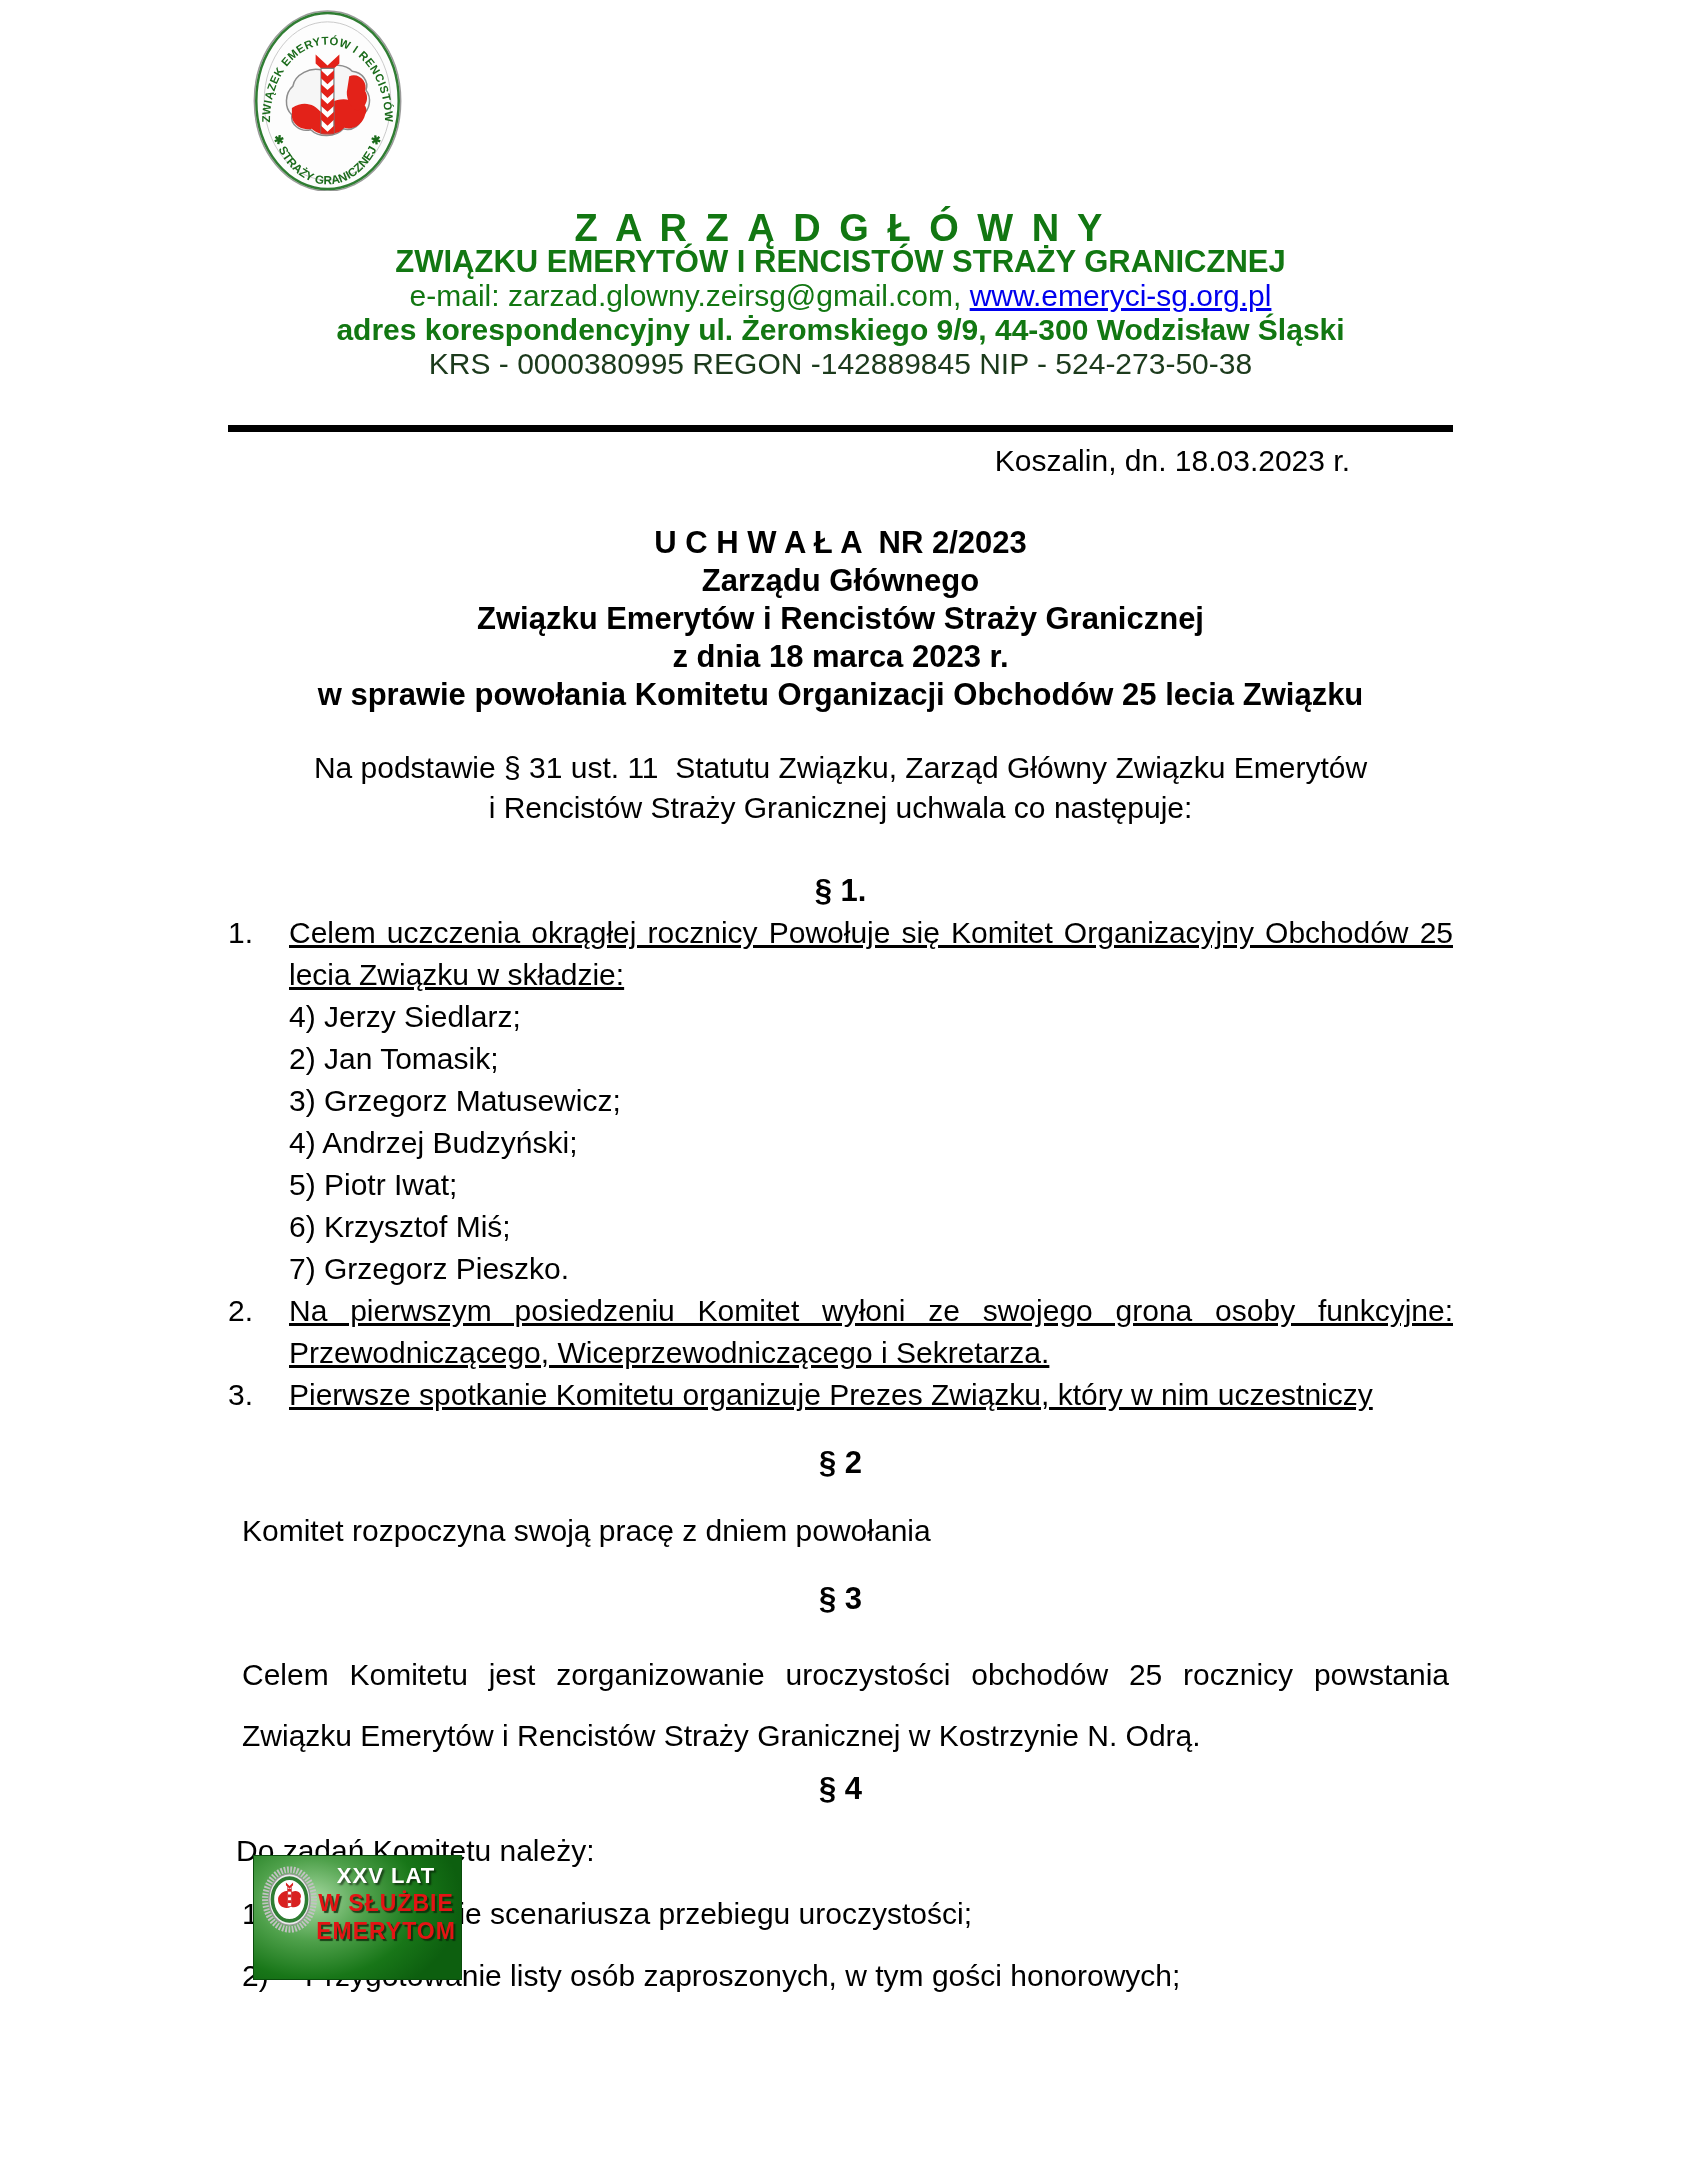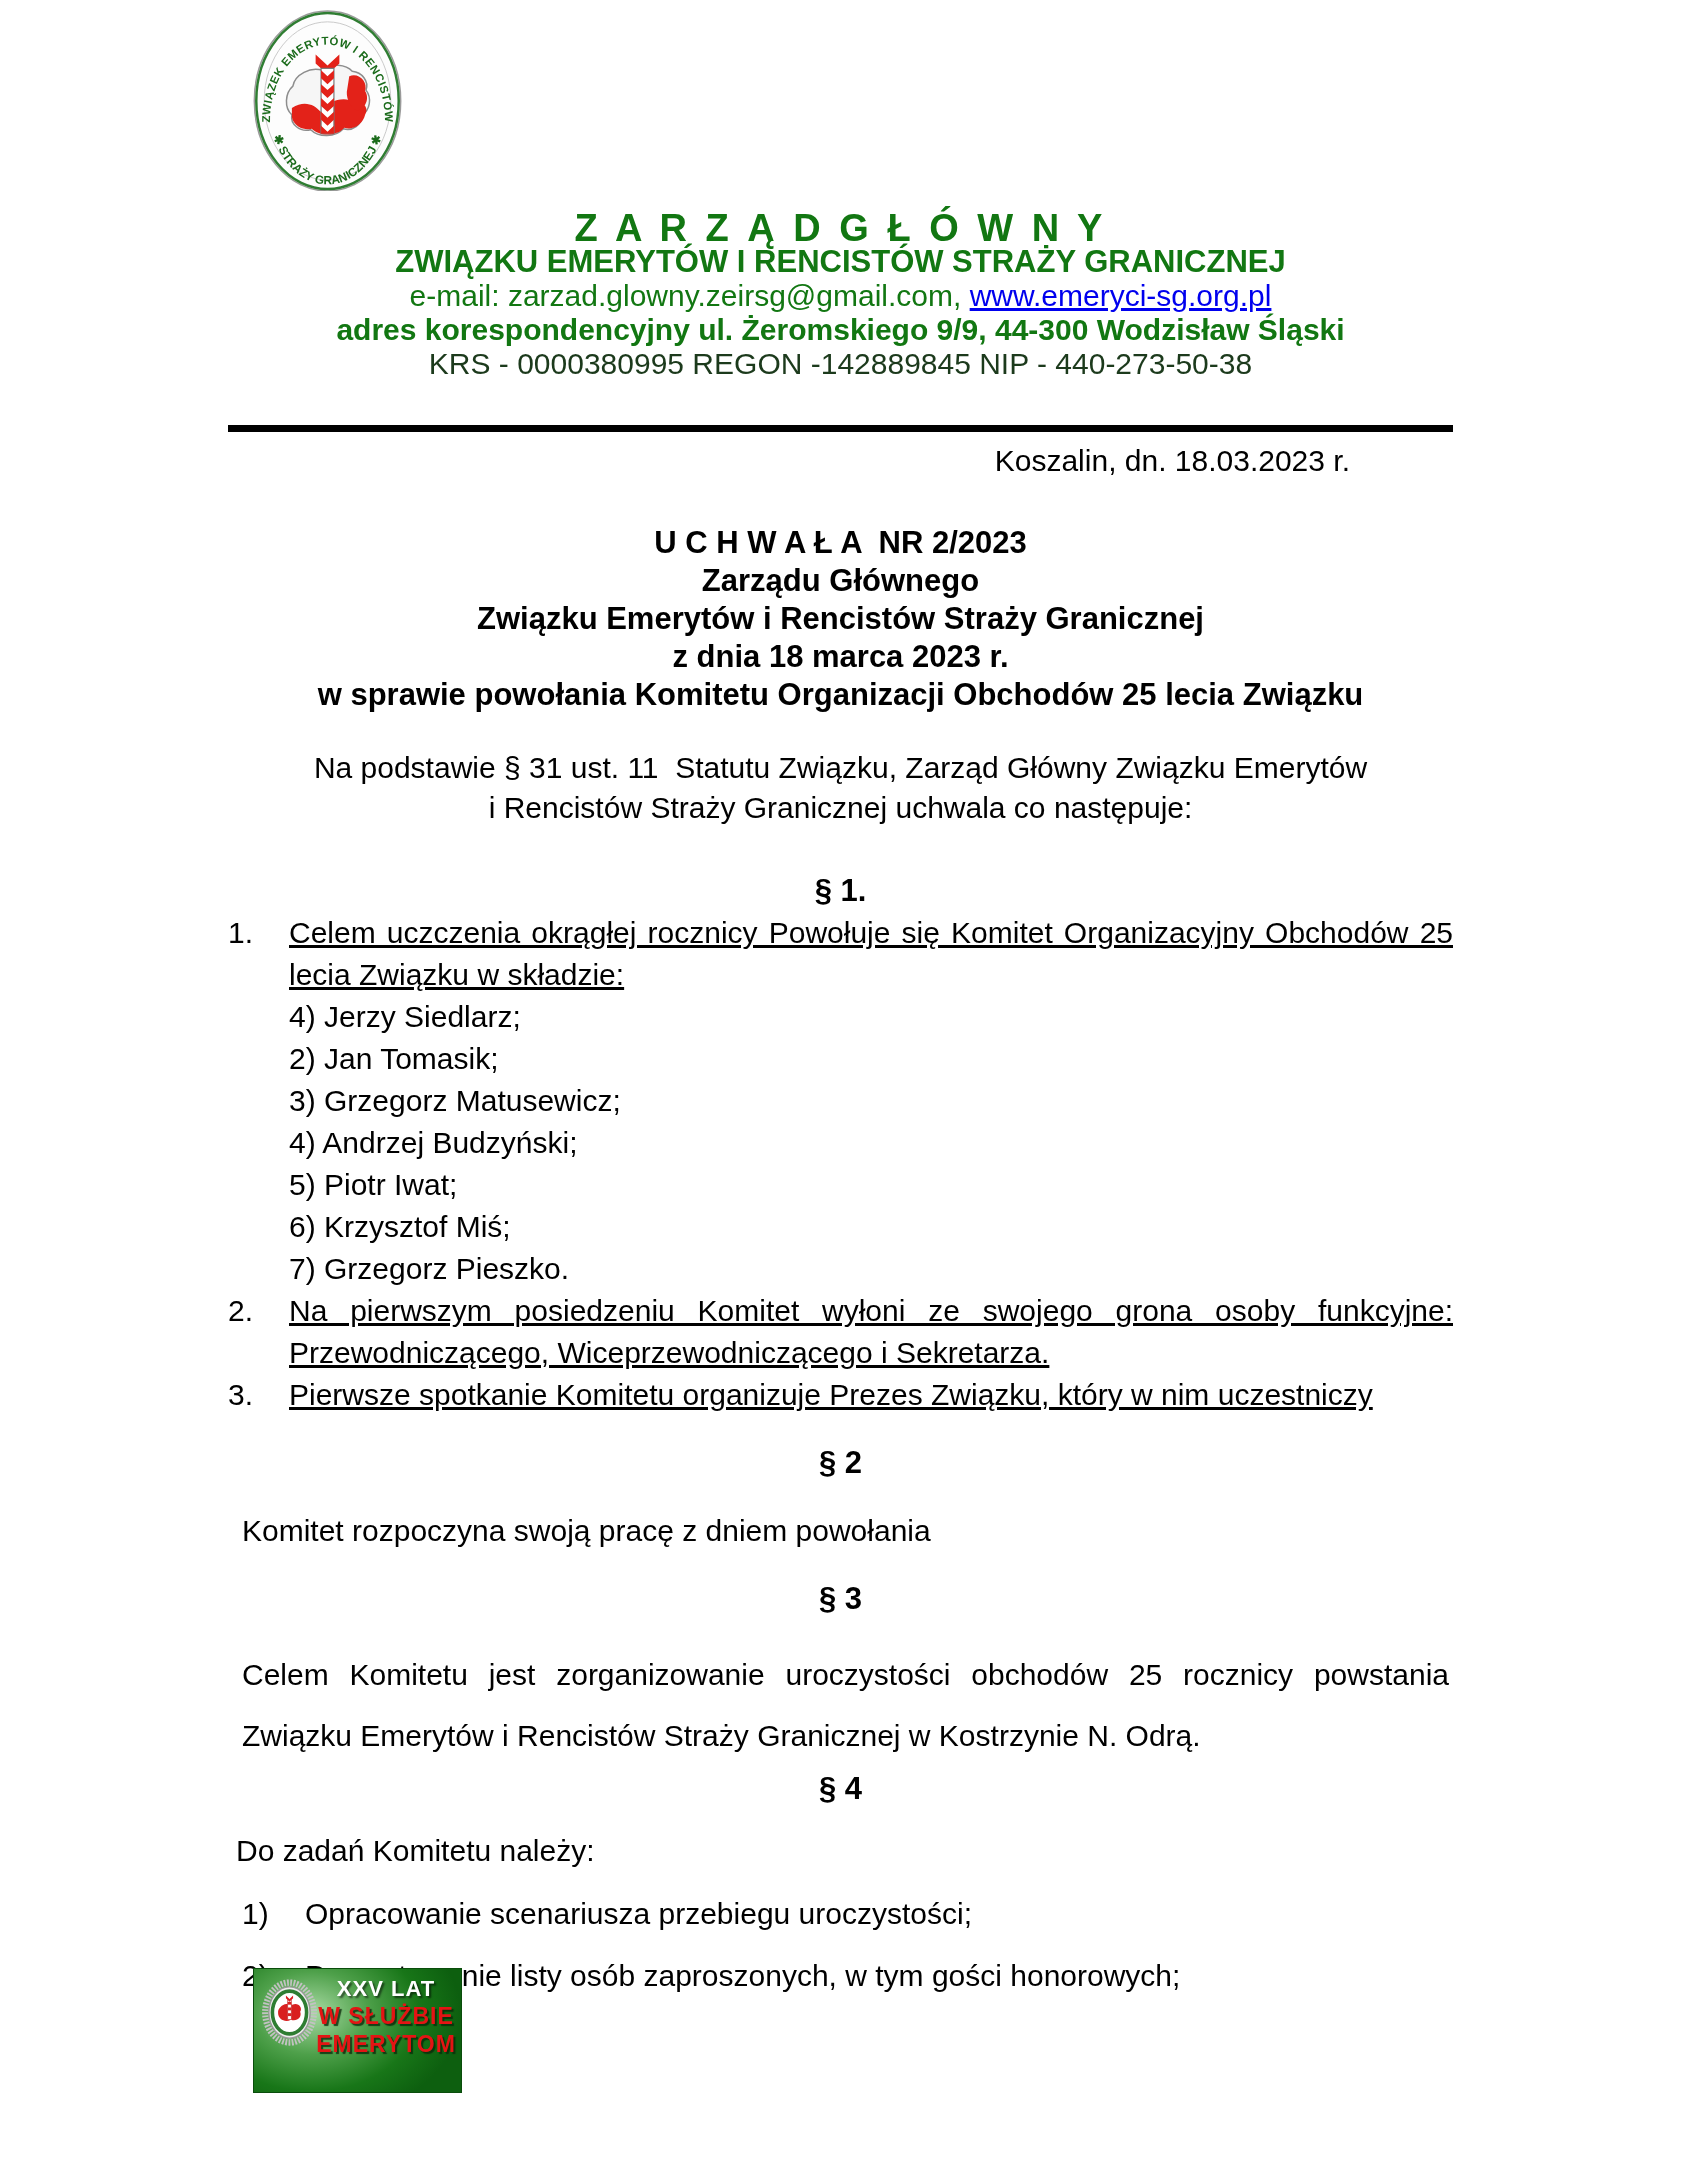--- a/index.html
+++ b/index.html
@@ -53,21 +53,21 @@
   .p-komitet{margin-top:26px;padding-left:14px;font-size:30px;line-height:42px;}
   .p-celem{margin-top:24px;padding-left:14px;padding-right:4px;font-size:30px;line-height:61px;}
   .p-lead{margin-top:20px;padding-left:8px;font-size:30px;line-height:42px;}
 
   .tasks{margin-top:20px;}
   .task{display:flex;font-size:30px;line-height:43px;margin-bottom:19px;padding-left:14px;}
   .task .tnum{flex:0 0 63px;}
 
   
   .footer-badge{
-    position:absolute;left:253px;top:1968px;width:209px;height:125px;
+    position:absolute;left:253px;top:1855px;width:209px;height:125px;
     background:radial-gradient(ellipse 149px 109px at 28% 36%, #a9dba4 0%, #4ea04a 38%, #187618 72%, #0d5f0f 100%);
     box-shadow:inset 0 0 0 1px #0a4d0c;
   }
   .fb-emblem{position:absolute;left:8px;top:8px;width:57px;height:73px;}
   .fb-text{position:absolute;left:61px;top:7px;width:144px;text-align:center;font-weight:bold;letter-spacing:1px;}
   .fb-l1{font-size:22px;line-height:27px;color:#ffffff;text-shadow:2px 2px 2px rgba(0,0,0,0.55);}
   .fb-l2,.fb-l3{font-size:23px;line-height:28px;color:#e41414;text-shadow:2px 2px 1px rgba(10,40,10,0.8);}
 </style>
 </head>
 <body>
@@ -106,21 +106,21 @@
         </text>
         <text font-size="12" font-weight="bold" fill="#1b6b1b" font-family="Liberation Sans, sans-serif">
           <textPath href="#arcBot" startOffset="50%" text-anchor="middle">✱ STRAŻY GRANICZNEJ ✱</textPath>
         </text>
       </svg>
 
       <div class="lh-line lh-1">Z A R Z Ą D  G Ł Ó W N Y</div>
       <div class="lh-line lh-2">ZWIĄZKU EMERYTÓW I RENCISTÓW STRAŻY GRANICZNEJ</div>
       <div class="lh-line"><span>e-mail: zarzad.glowny.zeirsg@gmail.com, </span><a class="lh-link" href="#">www.emeryci-sg.org.pl</a></div>
       <div class="lh-line lh-5">adres korespondencyjny ul. Żeromskiego 9/9, 44-300 Wodzisław Śląski</div>
-      <div class="lh-line lh-6">KRS - 0000380995 REGON -142889845 NIP - 440-273-50-38</div>
+      <div class="lh-line lh-6">KRS - 0000380995 REGON -142889845 NIP - 524-273-50-38</div>
     </div>
 
     <div class="rule"></div>
 
     <div class="dateline">Koszalin, dn. 18.03.2023 r.</div>
 
     <div class="title-block">
       <div class="title-line">U C H W A Ł A  NR 2/2023</div>
       <div class="title-line">Zarządu Głównego</div>
       <div class="title-line">Związku Emerytów i Rencistów Straży Granicznej</div>

